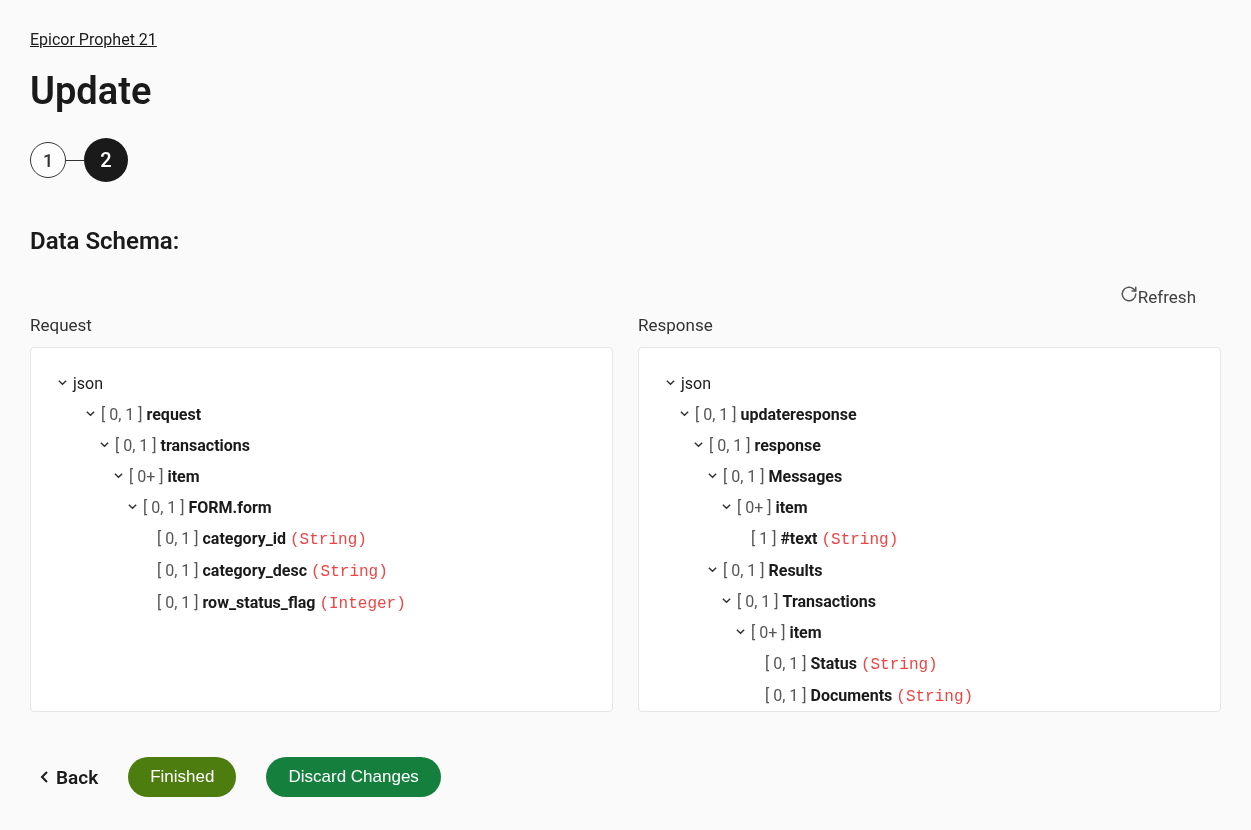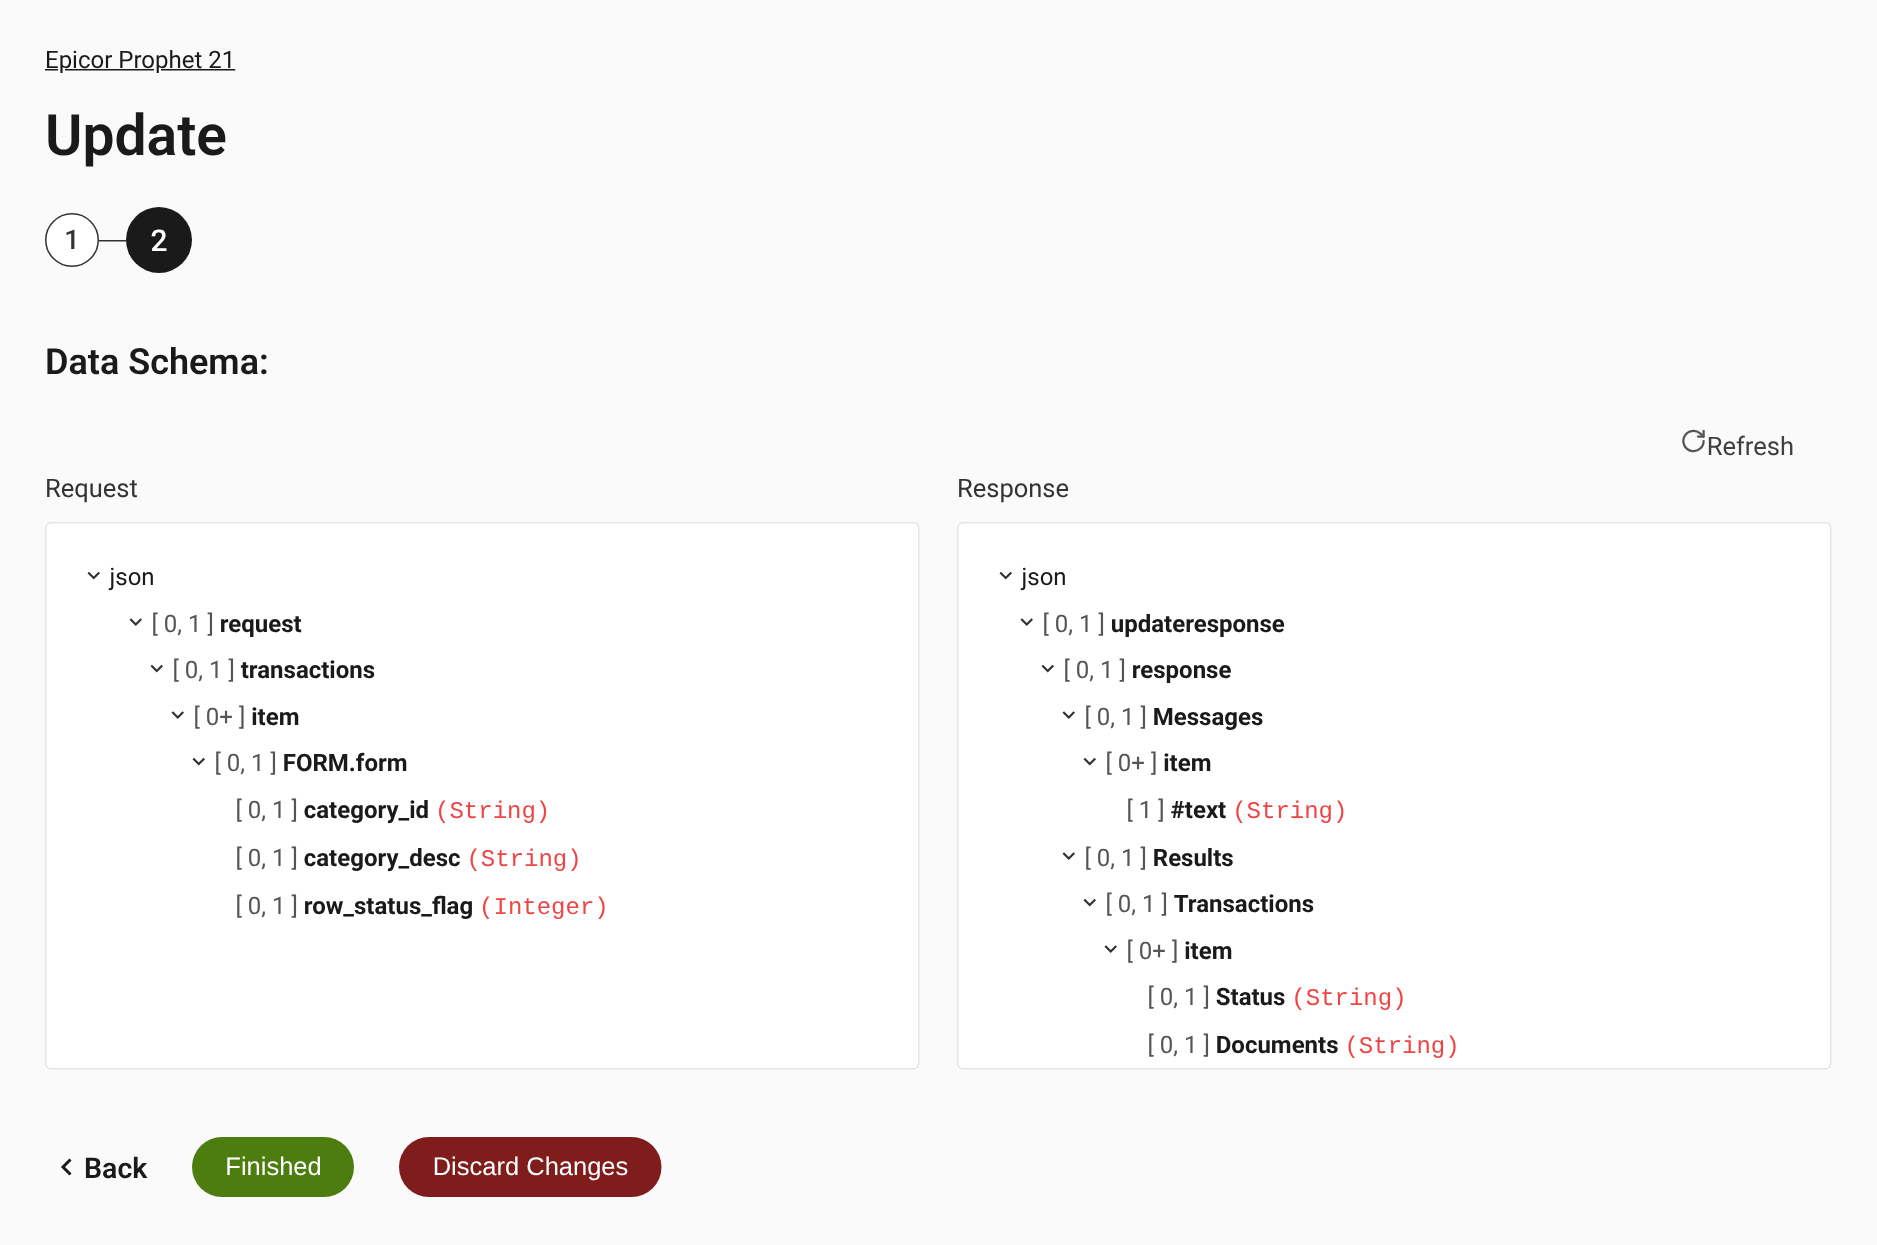--- a/index.html
+++ b/index.html
@@ -147,21 +147,21 @@
     }
     .btn {
       border: none;
       padding: 10px 22px;
       border-radius: 22px;
       font-size: 17px;
       cursor: pointer;
       color: #fff;
     }
     .btn-primary { background: #4d7c0f; }
-    .btn-secondary { background: #7f1d1d; }
+    .btn-secondary { background: #15803d; }
     .footer-buttons {
       display: flex;
       gap: 30px;
     }
   </style>
 </head>
 <body>
 
 
 

